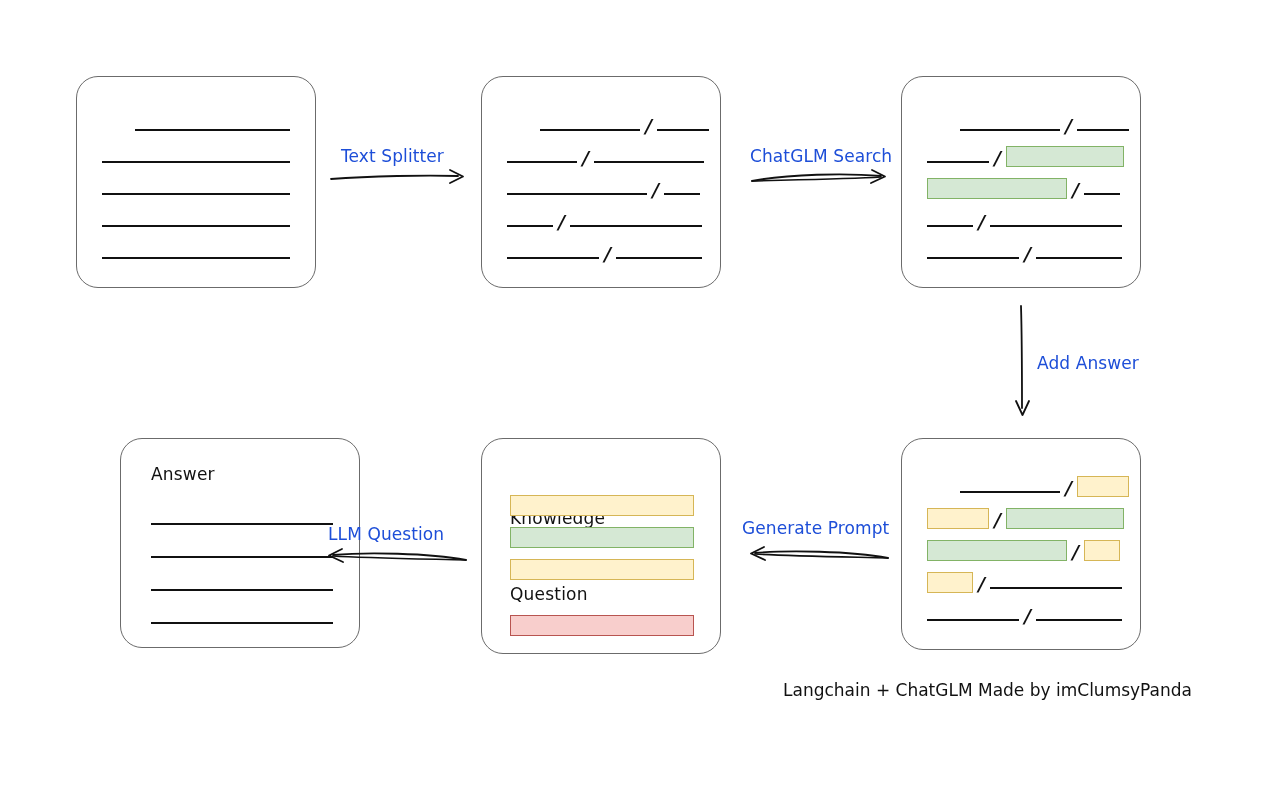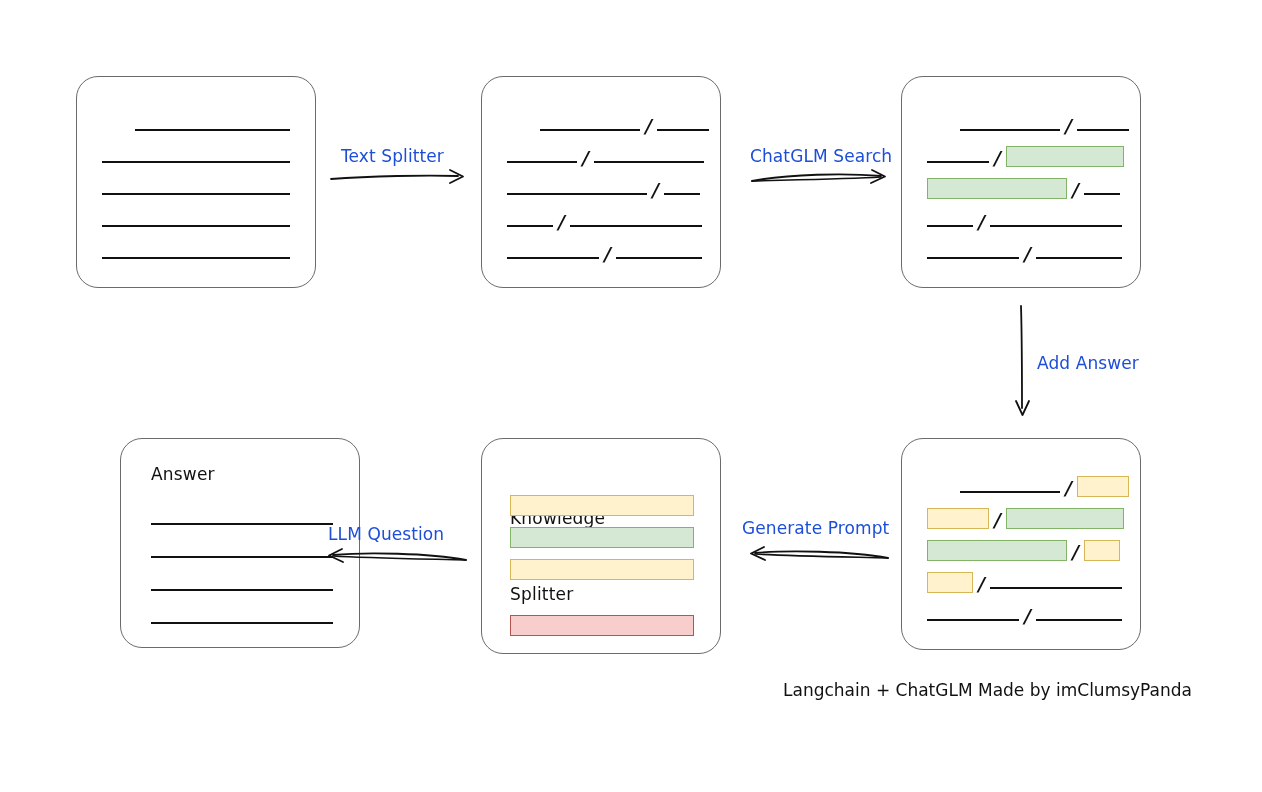--- a/index.html
+++ b/index.html
@@ -222,21 +222,21 @@
     </div>
 </div>
 
 <div class="card" style="left:481px; top:438px; width:240px; height:216px;">
   <div class="card-title" style="left:28px; top:25px;margin-top:44px;">Knowledge</div>
 
   <div class="bar" style="left: 28px; top: 56px; width: 184px; background: rgb(255, 242, 204); border-color: rgb(214, 182, 86);"></div>
   <div class="bar" style="left: 28px; top: 88px; width: 184px; background: rgb(213, 232, 212); border-color: rgb(130, 179, 102);"></div>
   <div class="bar" style="left: 28px; top: 120px; width: 184px; background: rgb(255, 242, 204); border-color: rgb(214, 182, 86);"></div>
 
-  <div class="card-title" style="left:28px; top:145px;">Splitter</div>
+  <div class="card-title" style="left:28px; top:145px;">Question</div>
 
   <div class="bar" style="left: 28px; top: 176px; width: 184px; background: rgb(248, 206, 204); border-color: rgb(184, 84, 80);"></div>
 </div>
 
 <div class="card" style="left:76px; top:438px; width:240px; height:210px;margin-left:44px;">
   <div class="card-title" style="left:30px; top:25px;">Answer</div>
   <div class="rows">
       <div class="row" style="left: 30px; top: 66px;">
         <span class="seg" style="width: 182px;"></span>
       </div>

